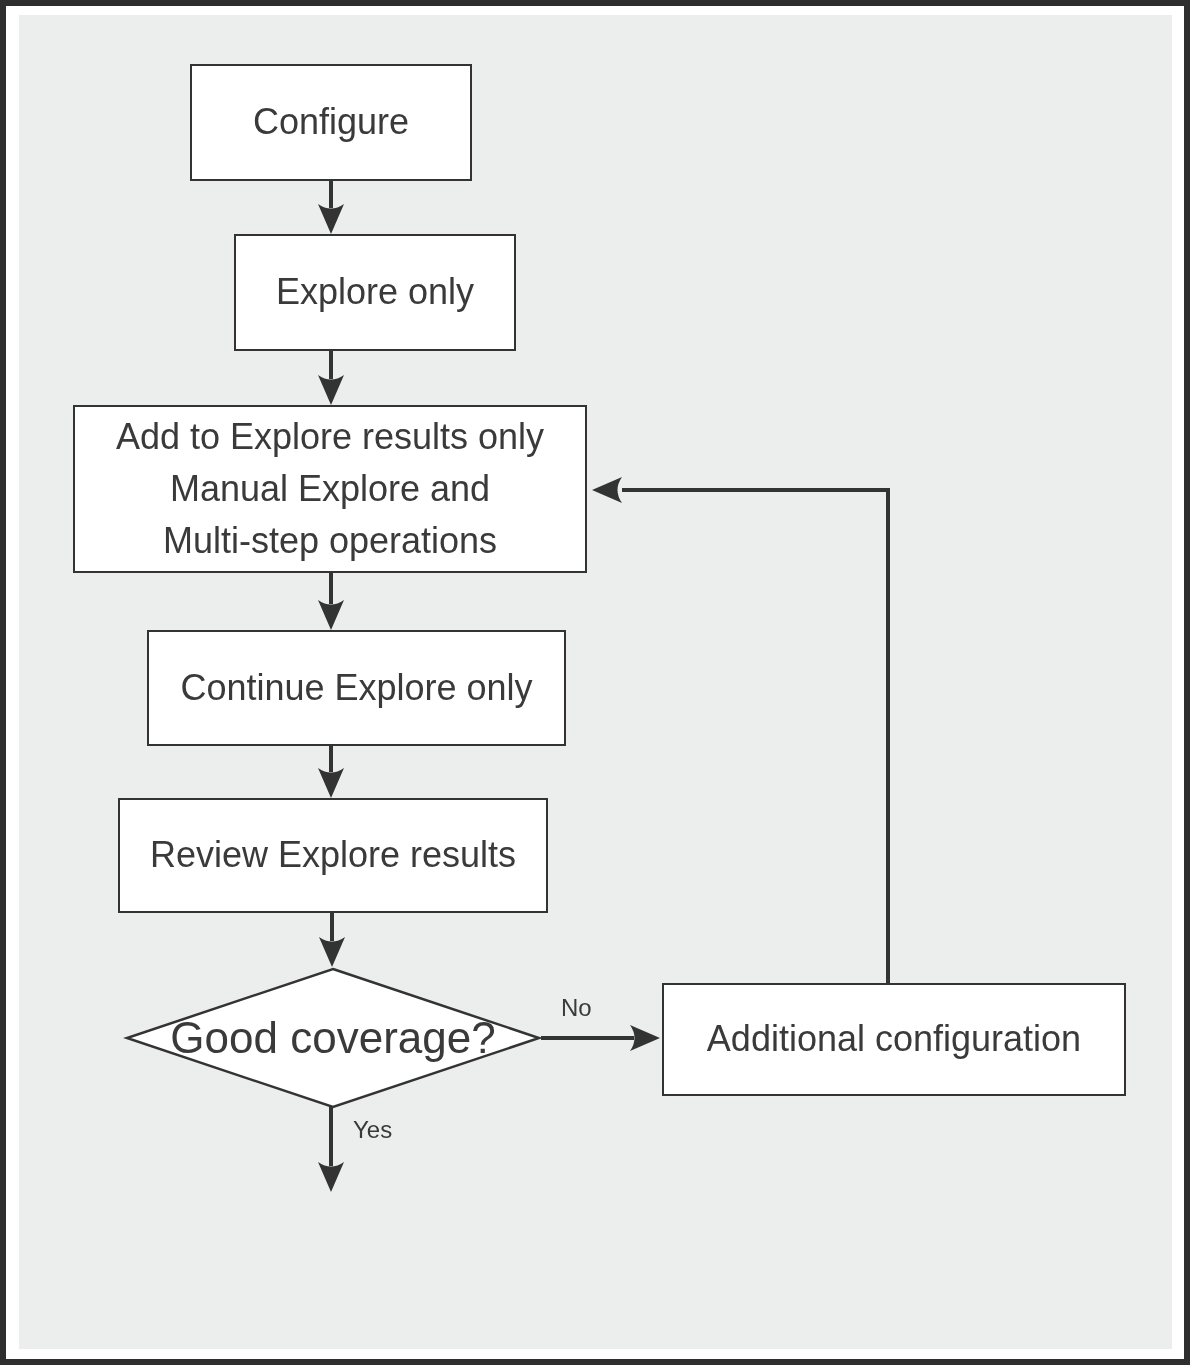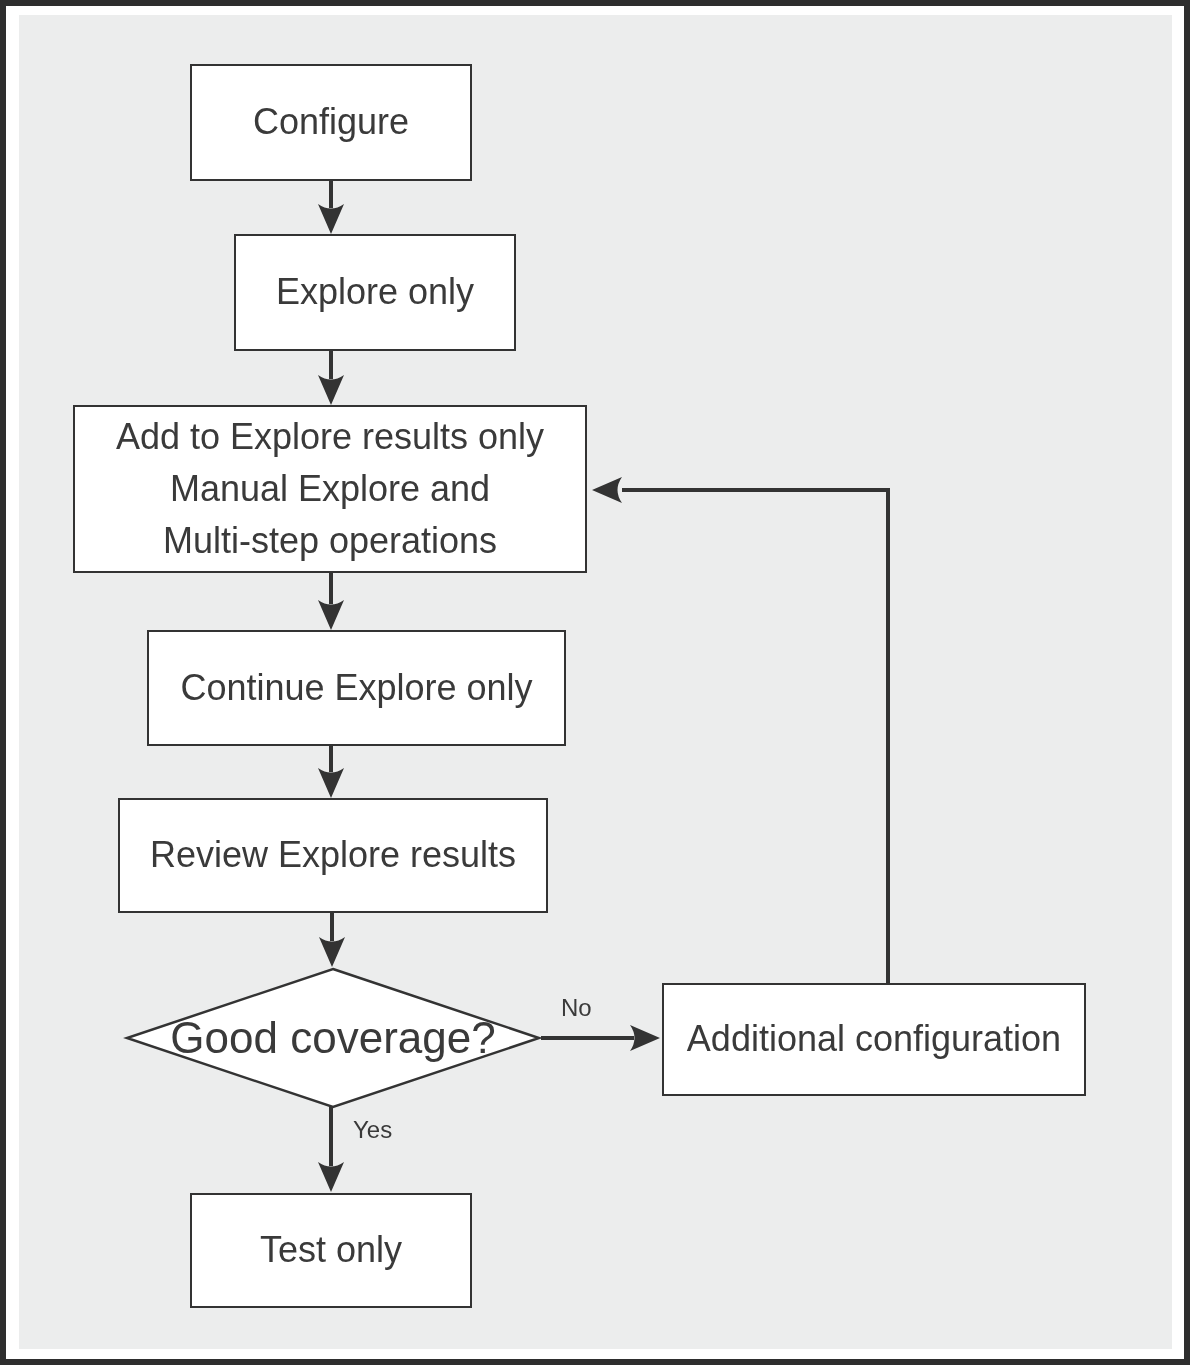--- a/index.html
+++ b/index.html
@@ -53,21 +53,21 @@
   }
   .node.multiline {
     white-space: pre-line;
     line-height: 52px;
   }
   #node-configure      { left: 190px; top: 64px;   width: 282px; height: 117px; }
   #node-explore-only   { left: 190px; top: 234px;  width: 282px; height: 117px; margin-left: 44px; }
   #node-add-explore    { left: 73px;  top: 405px;  width: 514px; height: 168px; }
   #node-continue       { left: 122px; top: 630px;  width: 419px; height: 116px; margin-left: 25px; }
   #node-review         { left: 118px; top: 798px;  width: 430px; height: 115px; }
-  #node-additional     { left: 662px; top: 983px;  width: 424px; height: 113px; }
+  #node-additional     { left: 662px; top: 983px;  width: 464px; height: 113px; }
   #node-test-only      { left: 190px; top: 1193px; width: 282px; height: 115px; }
 
   .connectors {
     position: absolute;
     inset: 0;
     width: 1190px;
     height: 1365px;
     z-index: 3;
     pointer-events: none;
   }
@@ -101,21 +101,20 @@
   <div class="panel"></div>
 
   <div class="node" id="node-configure">Configure</div>
   <div class="node" id="node-explore-only">Explore only</div>
   <div class="node multiline" id="node-add-explore">Add to Explore results only
 Manual Explore and
 Multi-step operations</div>
   <div class="node" id="node-continue">Continue Explore only</div>
   <div class="node" id="node-review">Review Explore results</div>
   <div class="node" id="node-additional">Additional configuration</div>
-  <div class="node" id="node-test-only">Test only</div>
 
   <svg class="connectors" viewBox="0 0 1190 1365">
 
     <polygon points="333,969 539,1038 333,1107 127,1038" fill="#ffffff" stroke="#333333" stroke-width="2.5"></polygon>
 
     <g stroke="#333333" fill="#333333">
       <line x1="331" y1="181" x2="331" y2="208" stroke-width="4"></line>
       <path d="M318,204 Q331,213 344,204 L331,234 Z" stroke="none"></path>
     </g>
 

